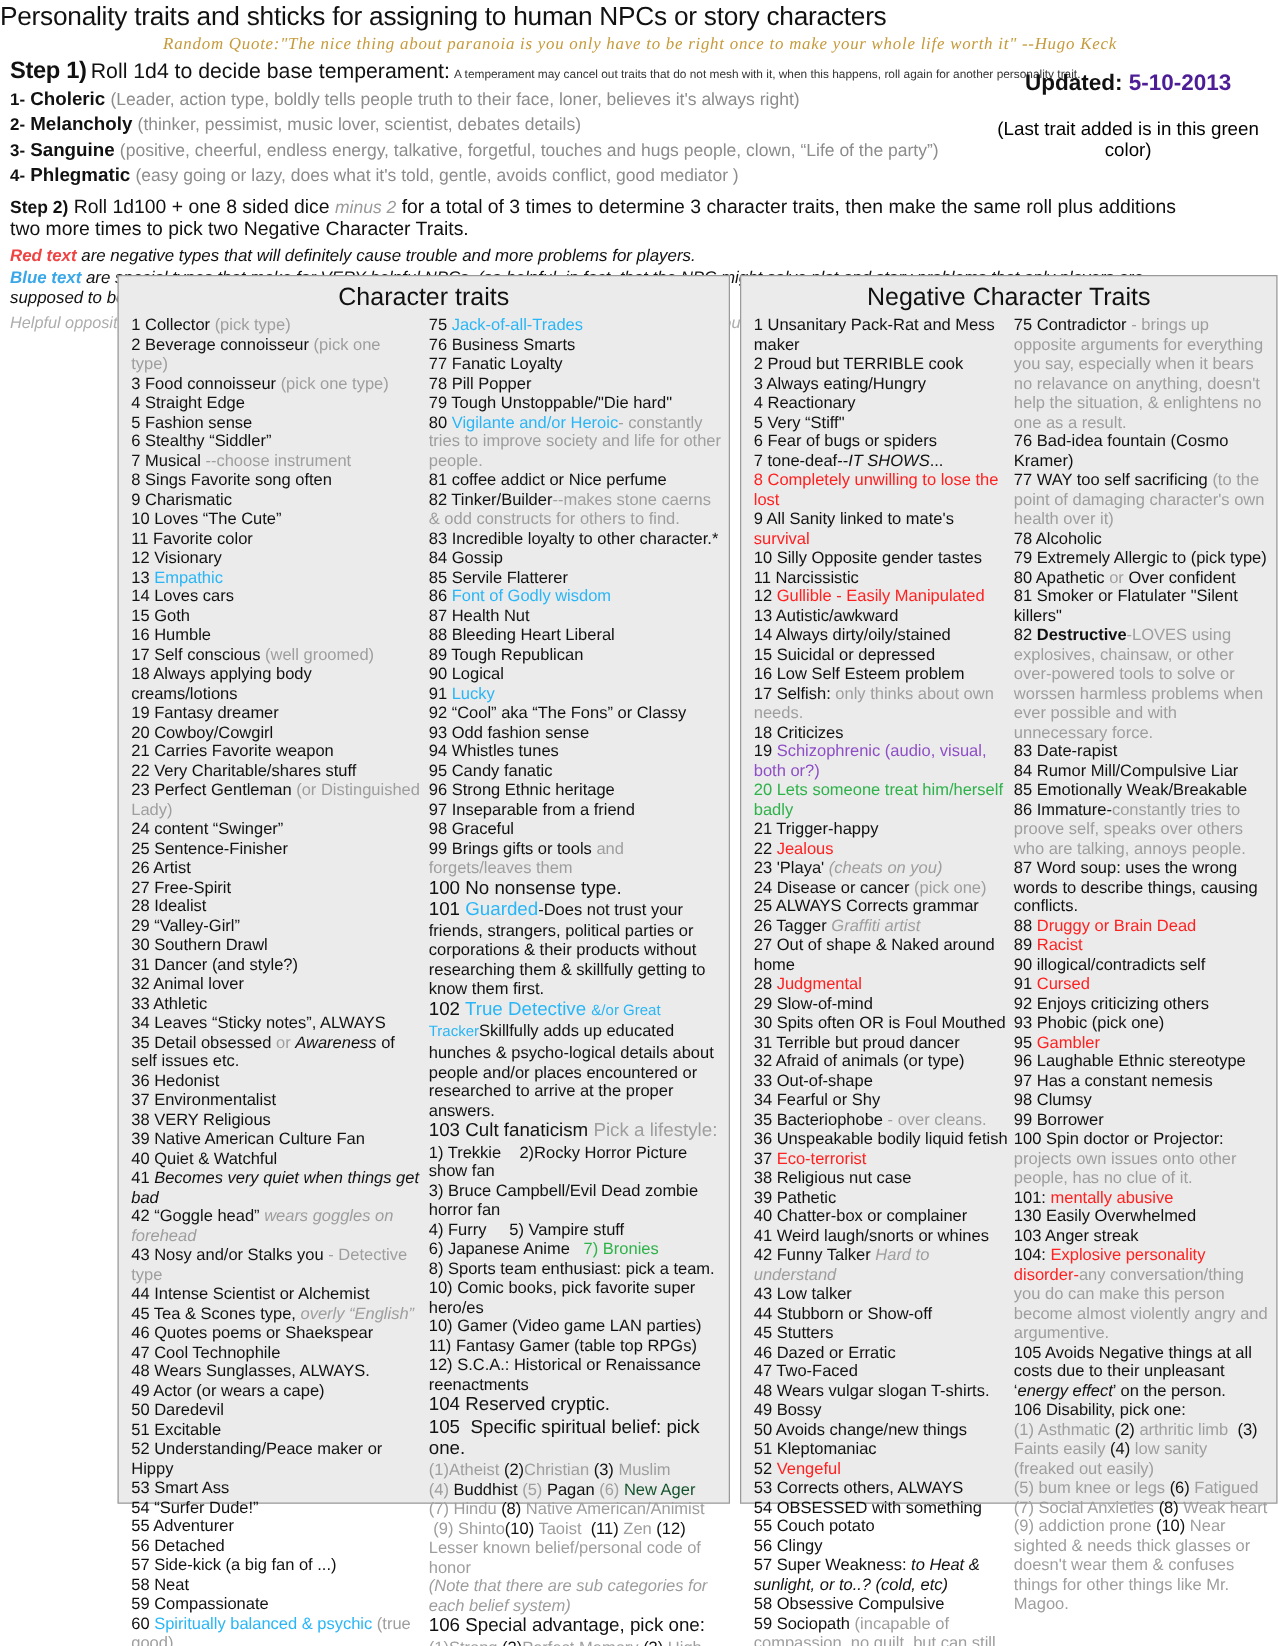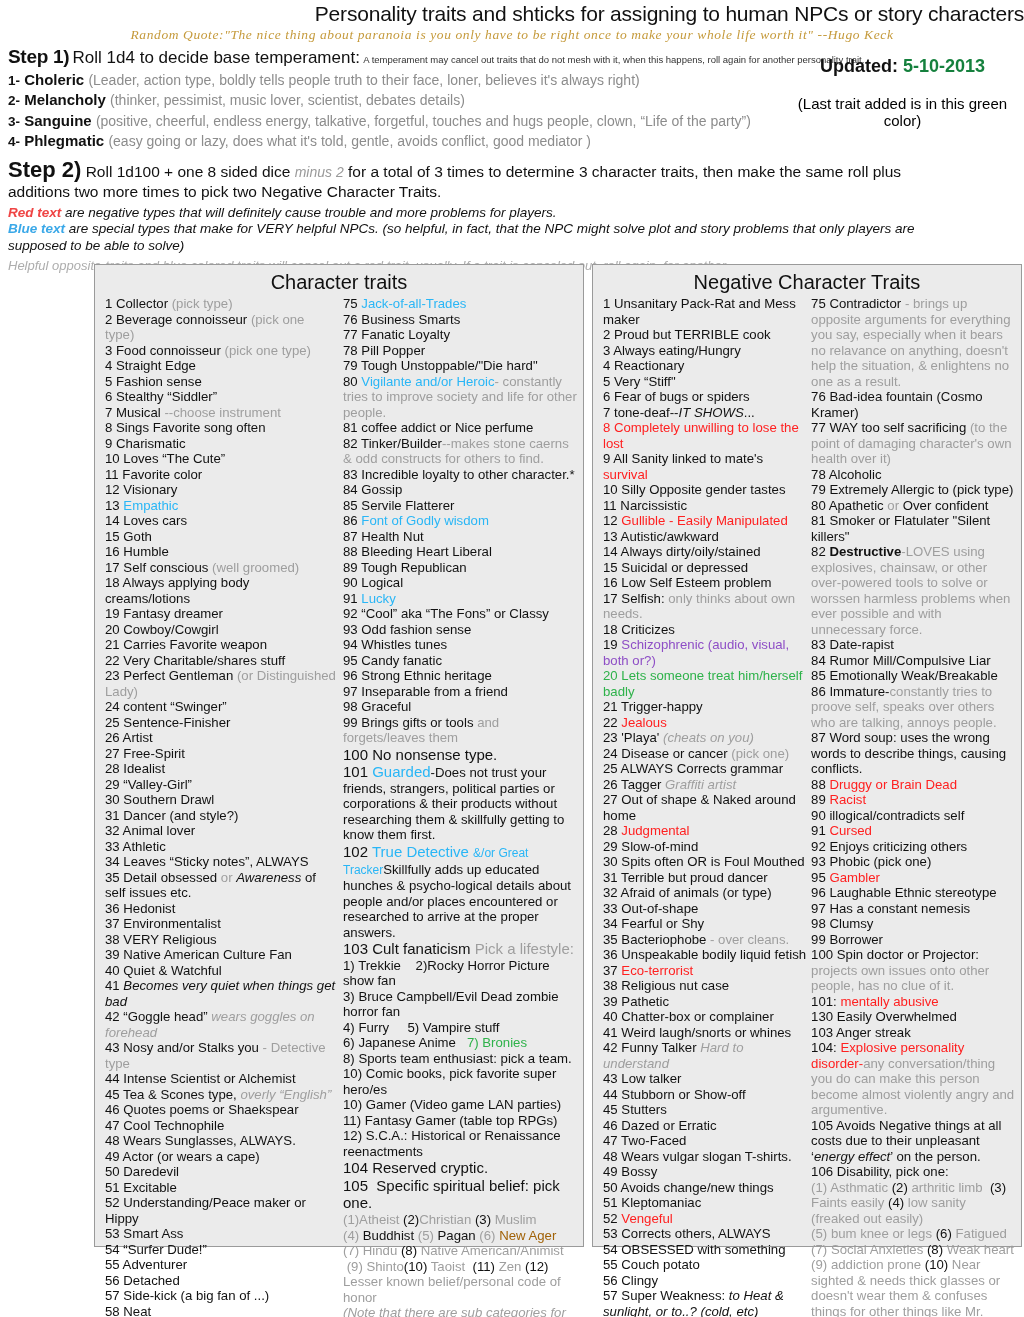--- a/index.html
+++ b/index.html
@@ -5,21 +5,21 @@
   html,body{margin:0;padding:0;}
   body{
     width:1024px;height:1317px;background:#ffffff;
     font-family:"Liberation Sans", sans-serif;
     color:#111;overflow:hidden;position:relative;
   }
   .page{position:relative;width:1024px;height:1317px;}
 
   
   .title{
-    text-align:right;font-size:21px;font-weight:400;color:#111;
+    text-align:left;font-size:21px;font-weight:400;color:#111;
     padding-top:2px;letter-spacing:-0.2px;
   }
   .quote{
     text-align:center;font-size:13.5px;font-style:italic;color:#c59a3b;
     font-family:"Liberation Serif", serif;letter-spacing:.6px;margin-top:1px;
   }
   .step{
     margin:2px 0 0 8px;font-size:12px;line-height:1.25;
   }
   .step .big{font-size:19px;font-weight:bold;letter-spacing:-0.3px;}
@@ -28,38 +28,38 @@
   .temper{margin:1px 0 0 8px;font-size:15px;line-height:1.30;}
   .temper .num{font-weight:bold;font-size:13.5px;}
   .temper .name{font-weight:bold;font-size:15px;}
   .temper .desc{color:#8c8c8c;font-size:14px;}
 
   .updated{
     position:absolute;right:14px;top:56px;width:215px;text-align:center;
     line-height:1.15;
   }
   .updated .u1{font-size:18px;font-weight:bold;color:#111;}
-  .updated .u1 em{color:#15803d;font-style:normal;}
+  .updated .u1 em{color:#4c1d95;font-style:normal;}
   .updated .u2{font-size:15px;color:#000000;display:block;margin-top:18px;}
 
   .step2{margin:6px 0 0 8px;font-size:15.5px;line-height:1.18;max-width:950px;}
-  .step2 .big{font-size:22px;font-weight:bold;}
+  .step2 .big{font-size:14px;font-weight:bold;}
   .step2 .grey{color:#9a9a9a;font-style:italic;font-size:14px;}
 
   .legend{margin:4px 0 0 8px;font-size:13.5px;line-height:1.2;max-width:960px;}
   .legend .redt{color:#ef4444;font-style:italic;font-weight:600;}
   .legend .bluet{color:#3aa8e8;font-style:italic;font-weight:600;}
   .legend i{font-style:italic;}
   .legend .greyline{color:#adadad;font-style:italic;font-size:13px;display:block;margin-top:4px;}
 
   
   .panels{position:absolute;top:220px;left:0;width:1024px;height:1095px;}
   .panel{
     position:absolute;top:0;border:1px solid #9a9a9a;background:#ebebeb;
-    height:983px;box-sizing:border-box;margin-top:44px;
+    height:983px;box-sizing:border-box;
   }
   #panel-left{left:94px;width:490px;}
   #panel-right{left:592px;width:430px;}
   .panel-head{
     text-align:center;font-size:20px;padding:6px 0 2px 0;color:#111;
   }
   .cols{display:flex;padding:0 4px;}
   .col{box-sizing:border-box;}
   
   #panel-left .c1{width:50%;padding-left:6px;padding-right:2px;}
@@ -230,21 +230,21 @@
             <div class="entry"><span class="xs">4) Furry&nbsp;&nbsp;&nbsp;&nbsp;&nbsp;5) Vampire stuff</span></div>
             <div class="entry"><span class="xs">6) Japanese Anime&nbsp;&nbsp;&nbsp;<span class="gr">7) Bronies</span></span></div>
             <div class="entry"><span class="xs">8) Sports team enthusiast: pick a team.</span></div>
             <div class="entry"><span class="xs">10) Comic books, pick favorite super hero/es</span></div>
             <div class="entry"><span class="xs">10) Gamer (Video game LAN parties)</span></div>
             <div class="entry"><span class="xs">11) Fantasy Gamer (table top RPGs)</span></div>
             <div class="entry"><span class="xs">12) S.C.A.: Historical or Renaissance reenactments</span></div>
             <div class="entry"><span class="big2">104 Reserved cryptic.</span></div>
             <div class="entry"><span class="big2">105&nbsp; Specific spiritual belief: pick one.</span></div>
             <div class="entry"><span class="sm g">(1)Atheist <span style="color:#111">(2)</span>Christian <span style="color:#111">(3)</span> Muslim</span></div>
-            <div class="entry"><span class="sm g">(4) <span style="color:#111">Buddhist</span> (5) <span style="color:#111">Pagan</span> (6) <span style="color:#a16207">New Ager</span></span></div>
+            <div class="entry"><span class="sm g">(4) <span style="color:#111">Buddhist</span> (5) <span style="color:#111">Pagan</span> (6) <span style="color:#14532d">New Ager</span></span></div>
             <div class="entry"><span class="sm g">(7) Hindu <span style="color:#111">(8)</span> Native American/Animist</span></div>
             <div class="entry"><span class="sm g">&nbsp;(9) Shinto<span style="color:#111">(10)</span> Taoist&nbsp; <span style="color:#111">(11)</span> Zen <span style="color:#111">(12)</span></span></div>
             <div class="entry"><span class="sm g">Lesser known belief/personal code of honor</span></div>
             <div class="entry"><span class="sm gi">(Note that there are sub categories for each belief system)</span></div>
             <div class="entry"><span class="big2">106 Special advantage, pick one:</span></div>
             <div class="entry"><span class="sm g">(1)Strong <span style="color:#111">(2)</span>Perfect Memory <span style="color:#111">(3)</span> High level of sanity (great mental strength)</span></div>
           </div>
       </div>
     </div>
 

